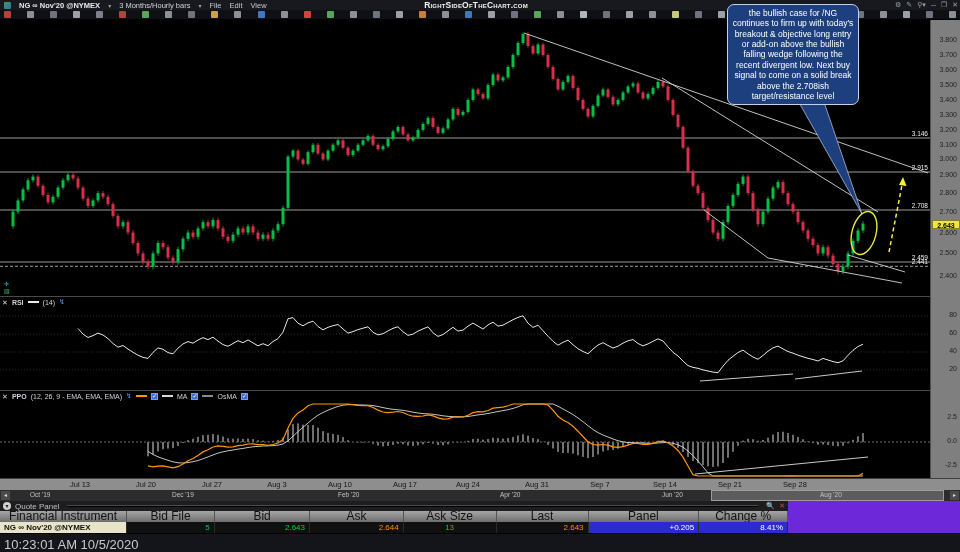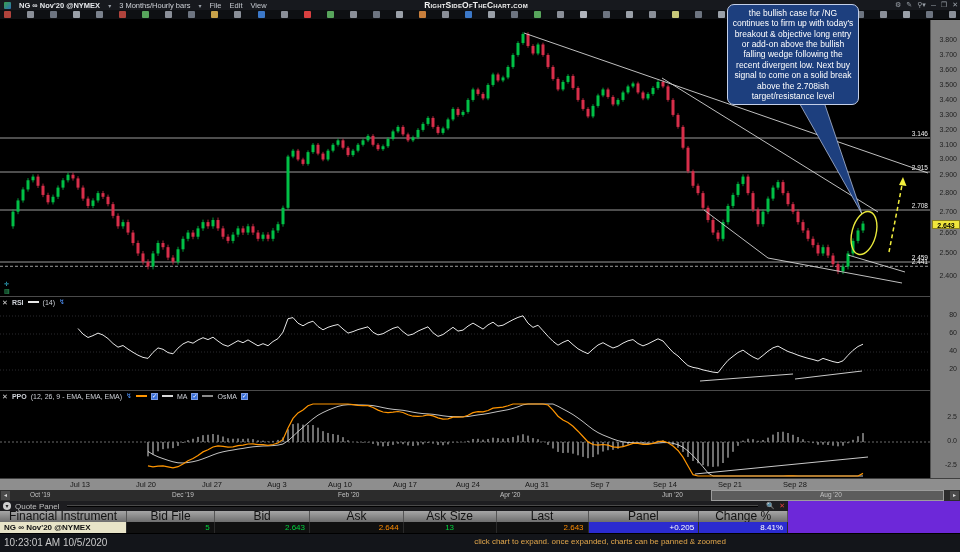--- a/index.html
+++ b/index.html
@@ -77,21 +77,21 @@
   .qc { font-size:8px; line-height:11px; padding:0 4px; border-right:1px solid #2a2a2a; background:#101010; }
   .w0{width:155px}.w1{width:107px}.w2{width:116px}.w3{width:114px}.w4{width:113px}.w5{width:112px}.w6{width:135px}.w7{width:108px}
   .q-green { color:#00d23c; text-align:right; }
   .q-orange { color:#ff8c00; text-align:right; }
   .q-blue { background:#2b2bd0 !important; color:#fff; text-align:right; }
   #q-instr { background:#e8e4c8; color:#111; font-weight:bold; }
 
   
   #status-bar { position:absolute; left:0; top:533px; width:960px; height:19px; background:#13151a;
     border-top:1px solid #000; z-index:3; }
-  #status-time { position:absolute; left:4px; top:3px; color:#c9c9c9; font-size:10px; }
+  #status-time { position:absolute; left:4px; top:3px; color:#c9c9c9; font-size:13px; }
   #status-hint { position:absolute; left:600px; top:3px; transform:translateX(-50%);
     color:#e3a84c; font-size:8px; white-space:nowrap; }
 
   
   #callout { position:absolute; left:727px; top:4px; width:132px; min-height:96px; background:#1d3f7e;
     border:1px solid #c3cfe9; border-radius:7px; color:#fff; font-size:8.5px; font-weight:500;
     line-height:1.22; text-align:center; padding:3px 3px; z-index:30; }
 </style>
 </head>
 <body>
@@ -795,18 +795,17 @@
       <div class="qc w3 q-orange">2.644</div>
       <div class="qc w4 q-green" style="text-align:center">13</div>
       <div class="qc w5 q-orange">2.643</div>
       <div class="qc w6 q-blue">+0.205</div>
       <div class="qc w7 q-blue">8.41%</div>
     </div>
   </div>
 
   <div id="status-bar">
     <span id="status-time">10:23:01 AM 10/5/2020</span>
-    <span id="status-hint">click chart to expand. once expanded, charts can be panned &amp; zoomed</span>
   </div>
 
   <div id="callout" style="background: rgb(29, 63, 126);">the bullish case for /NG continues to firm up with today's breakout &amp; objective long entry or add-on above the bullish falling wedge following the recent divergent low. Next buy signal to come on  a solid break above the 2.708ish target/resistance level</div>
 
 </div>
 
 </body></html>

